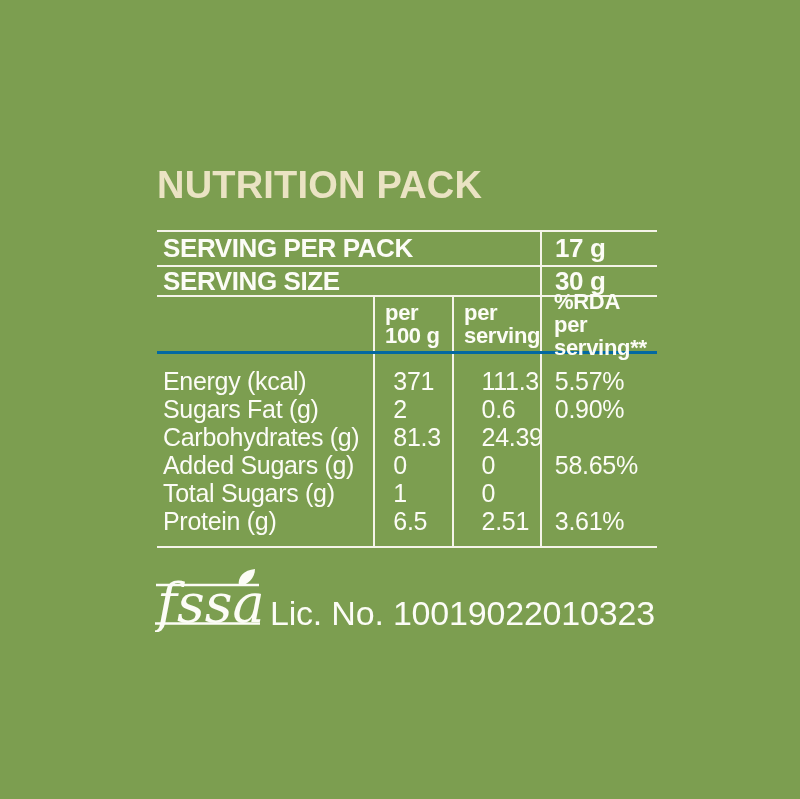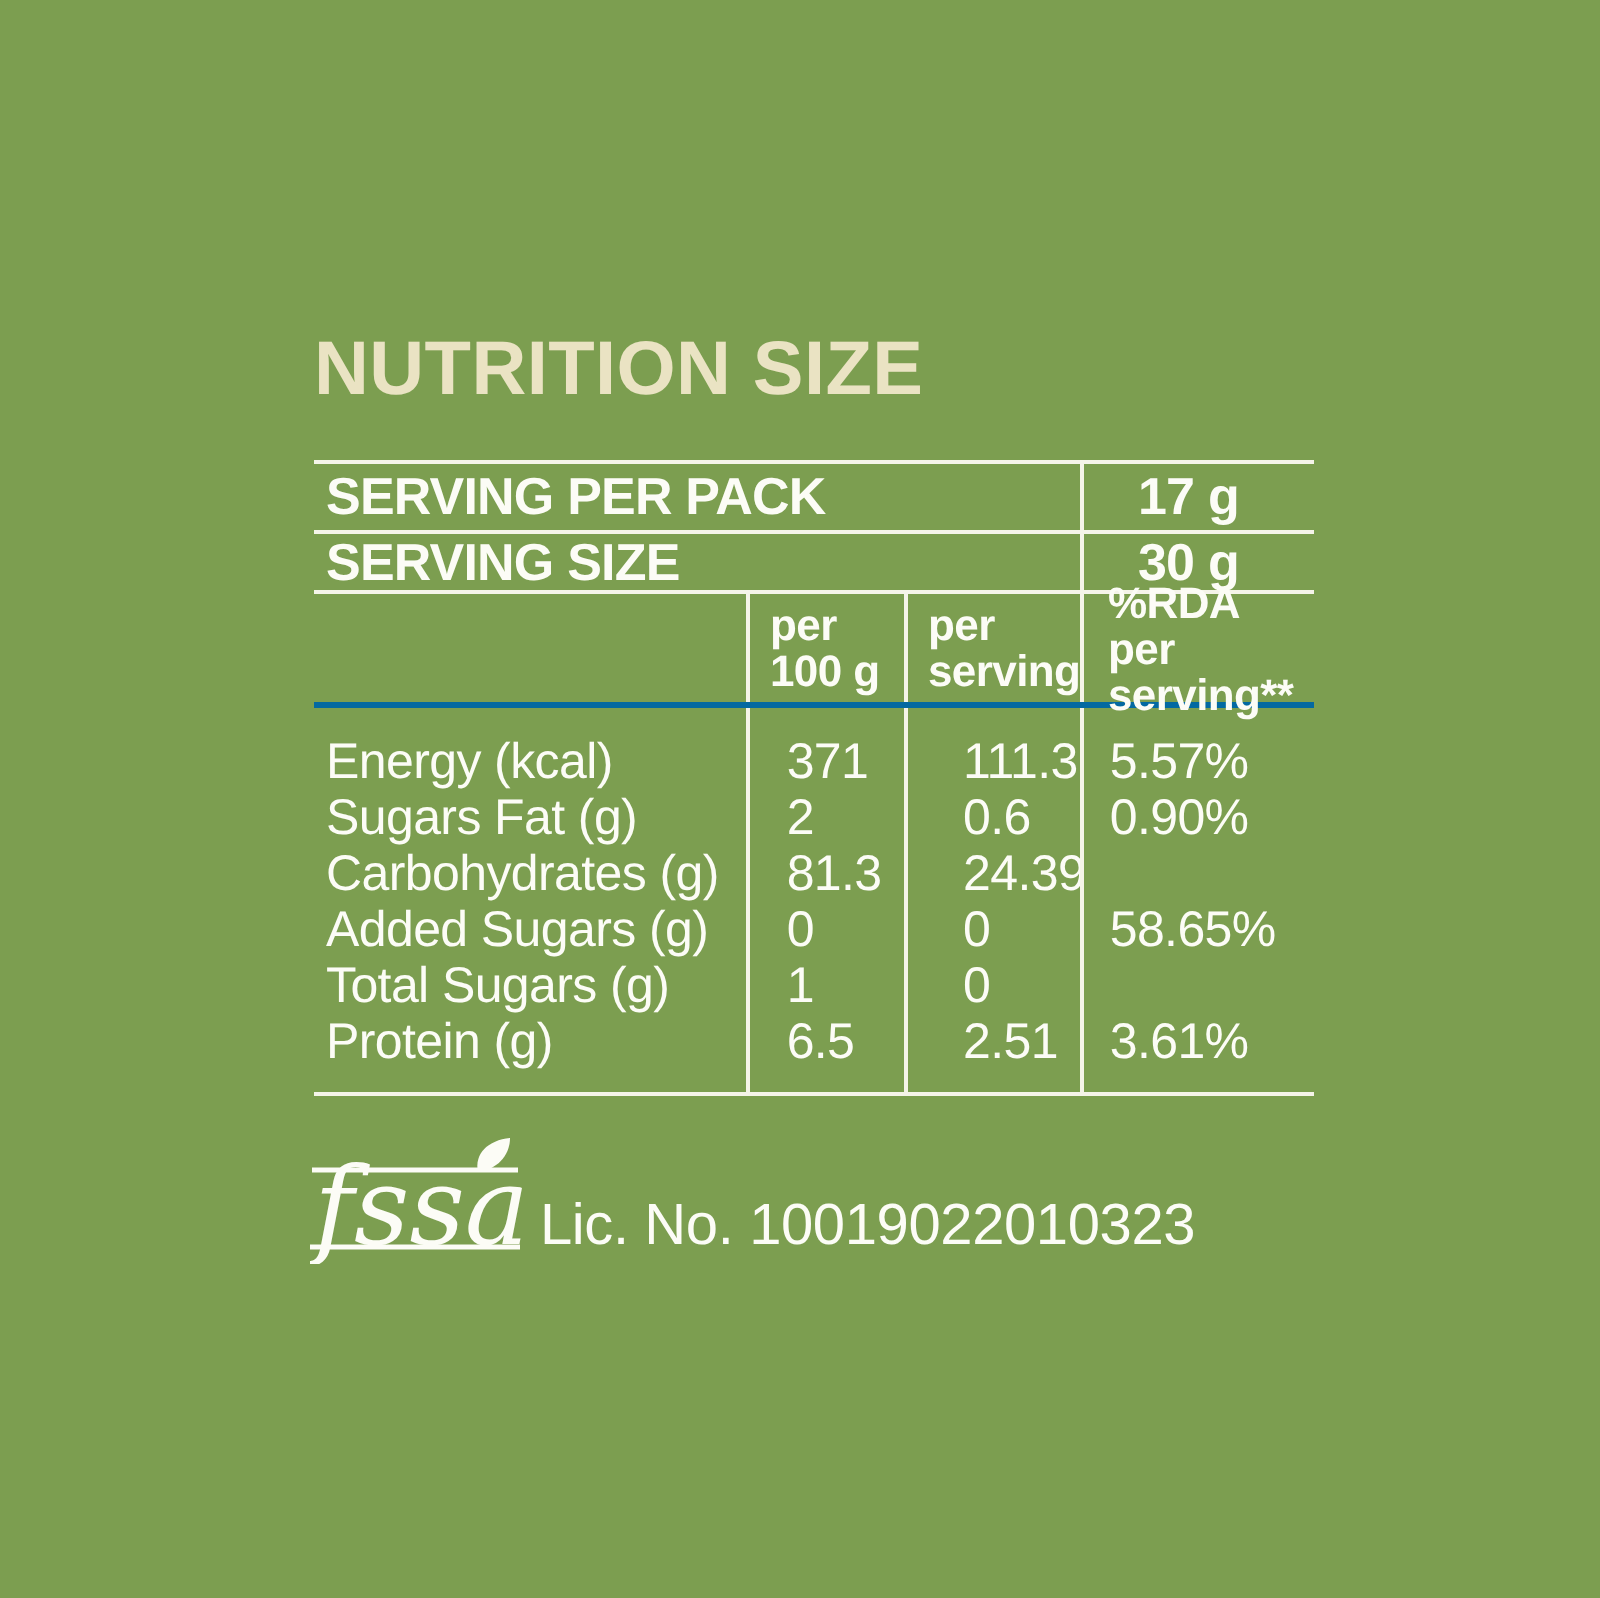--- a/index.html
+++ b/index.html
@@ -28,21 +28,21 @@
     border-bottom:2px solid #F5F4E9;
     font-weight:bold; font-size:26px; letter-spacing:-0.4px;
   }
   .srow-1 { height:35px;justify-content:center; }
   .srow-2 { height:30px; }
   .srow .s-label { flex:1; padding-left:6px; }
   .srow .s-value {
     width:117px; align-self:stretch;
     display:flex; align-items:center;
     border-left:2px solid #F5F4E9;
-    padding-left:27px;
+    padding-left:13px;
   }
   .hrow {
     display:flex; height:57px;
     border-bottom:3px solid #0369a1;
   }
   .hcell {
     display:flex; flex-direction:column; justify-content:center;
     font-weight:bold; font-size:22px; line-height:23px; letter-spacing:-0.3px;
     padding-left:10px;
   }
@@ -69,32 +69,32 @@
   .dcell-label { width:216px; padding-left:6px; }
   .dcell-100   { width:91px;  padding-left:26px; }
   .dcell-srv   { width:88px;  padding-left:25px; }
   .dcell-rda   { width:117px; padding-left:12px; }
   .footer {
     position:absolute; left:155px; top:568px;
     display:flex; align-items:flex-end;
   }
   .fssai-svg { display:block; }
   .license {
-    color:#FCFCF6; font-size:29px; line-height:30px;
+    color:#FCFCF6; font-size:34px; line-height:30px;
     letter-spacing:-0.2px;
     margin-left:9px; margin-bottom:4px;
     white-space:nowrap;
   }
 </style>
 </head>
 <body>
 
 <div>
 
-  <div class="title">NUTRITION SIZE</div>
+  <div class="title">NUTRITION PACK</div>
 
   <div class="ntable">
 
     <div class="srow srow-1">
       <div class="s-label">SERVING PER PACK</div>
       <div class="s-value">17 g</div>
     </div>
 
     <div class="srow srow-2">
       <div class="s-label">SERVING SIZE</div>

